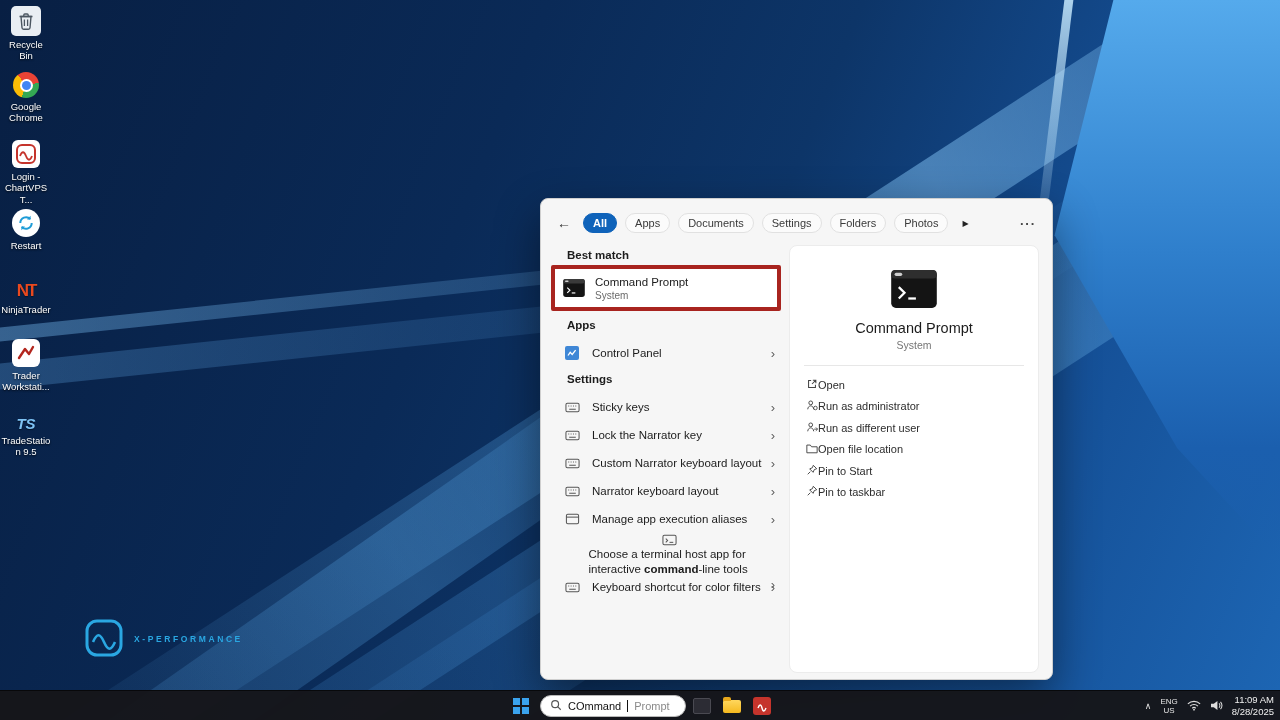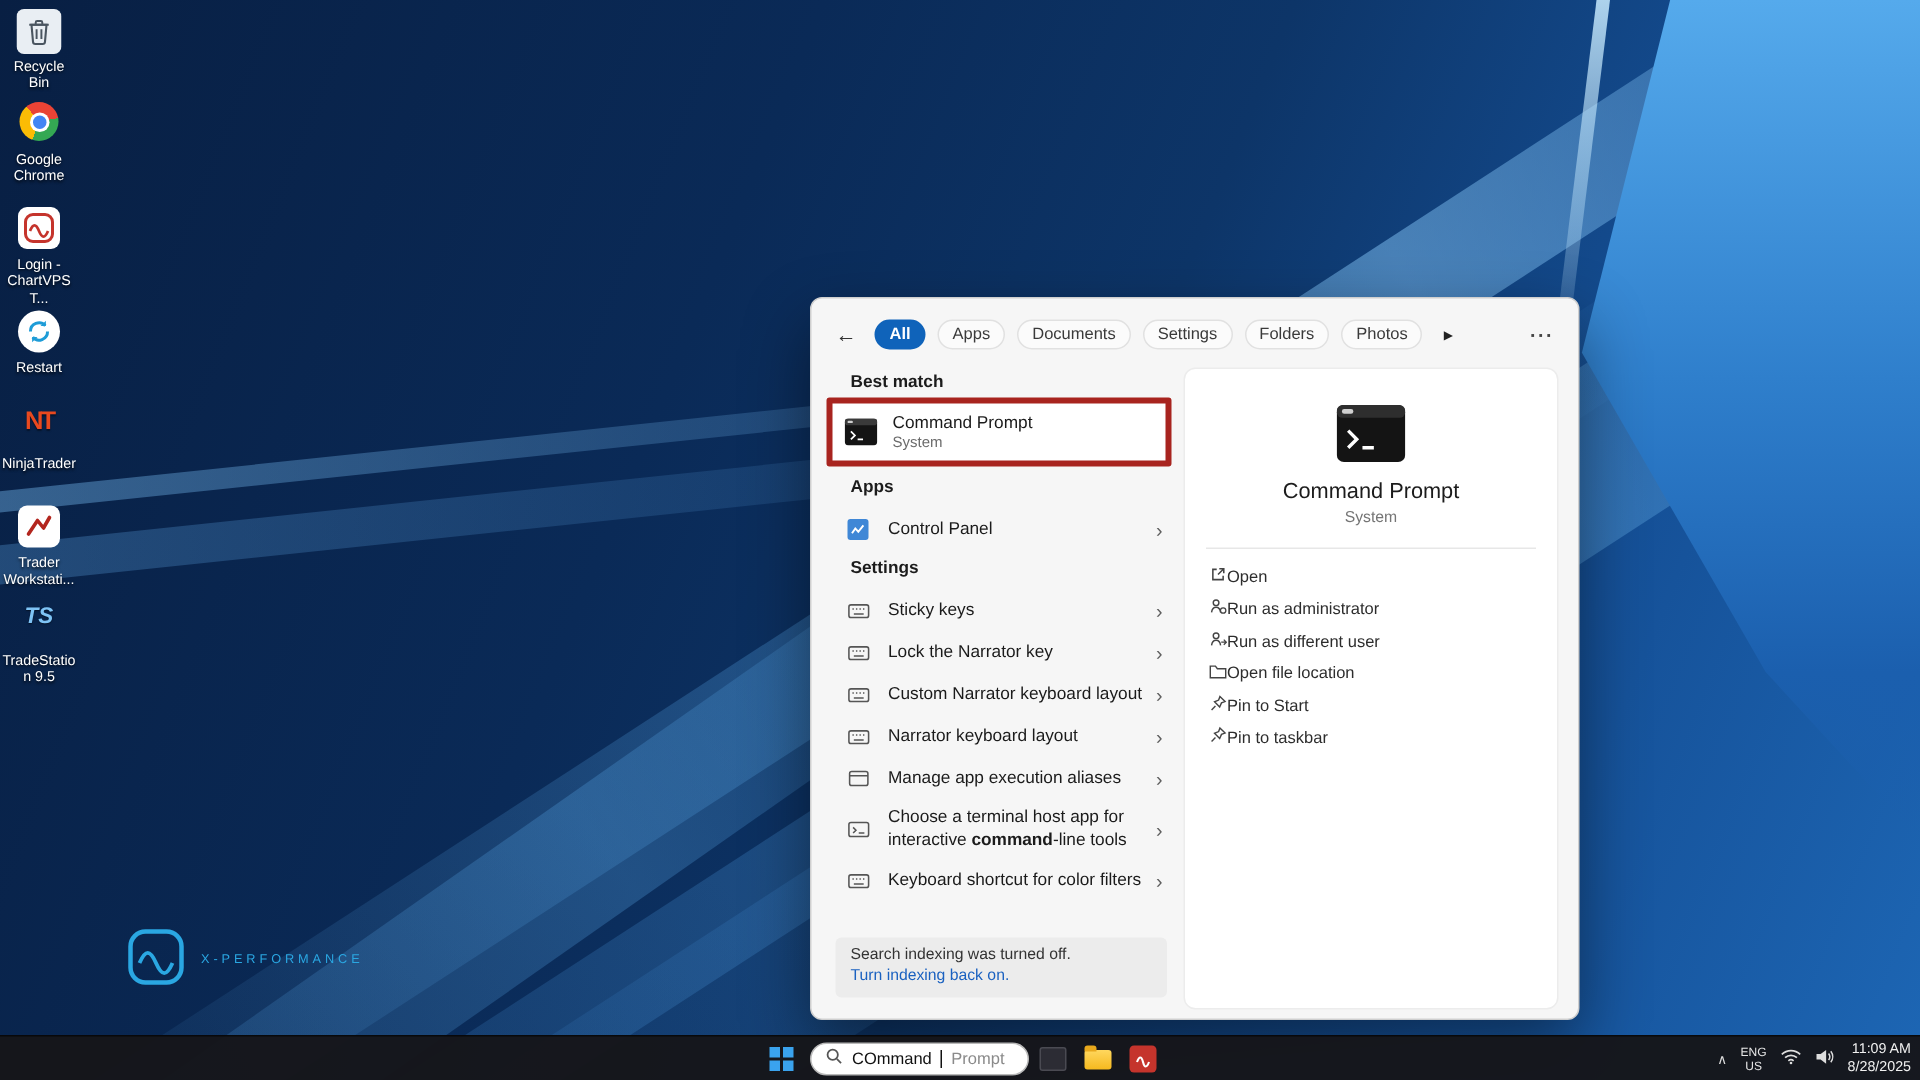--- a/index.html
+++ b/index.html
@@ -24,39 +24,39 @@
   .b7 { left:-300px; top:560px; width:1300px; height:84px; transform:rotate(-35deg);
     background:linear-gradient(90deg,transparent,rgba(90,170,235,.28) 55%,transparent); }
   .right-glow { position:absolute; right:0; top:0; width:245px; height:560px;
     background:linear-gradient(180deg,#55aaec 0%,#2f7fcc 45%,#1b5fae 80%,rgba(27,95,174,0)); 
     clip-path:polygon(32% 0,100% 0,100% 100%,58% 80%,8% 42%); }
   .right-edge { position:absolute; right:222px; top:0; width:9px; height:250px; transform:skewX(-7deg);
     background:linear-gradient(180deg,rgba(200,235,255,.85),rgba(200,235,255,0)); }
 
   
   .dicon { position:absolute; left:2px; width:48px; display:flex; flex-direction:column; align-items:center; gap:3px; z-index:2; }
-  .dicon .art { width:30px; height:30px; display:flex; align-items:flex-start; justify-content:center; }
+  .dicon .art { width:30px; height:30px; display:flex; align-items:flex-end; justify-content:center; }
   .dicon .cap { font-size:9.5px; color:#fff; text-align:center; line-height:1.2;
     text-shadow:0 1px 2px rgba(0,0,0,.85); word-wrap:break-word; max-width:52px; }
   .tile { width:28px; height:28px; border-radius:6px; background:#fff; display:flex; align-items:center; justify-content:center; }
   .chrome-ball { width:26px; height:26px; border-radius:50%;
     background:conic-gradient(from -40deg,#ea4335 0 120deg,#34a853 0 240deg,#fbbc05 0 360deg);
     display:flex; align-items:center; justify-content:center; }
   .chrome-ring { width:13px; height:13px; border-radius:50%; background:#fff; display:flex; align-items:center; justify-content:center; }
   .chrome-core { width:9px; height:9px; border-radius:50%; background:#4285f4; }
   .nt-text { font-weight:bold; font-size:17px; color:#e8491f; letter-spacing:-2px; text-shadow:0 1px 1px rgba(0,0,0,.4); }
   .ts-text { font-weight:bold; font-style:italic; font-size:15px; color:#7ec3f5; text-shadow:0 1px 1px rgba(0,0,0,.5); }
 
   
   .watermark { position:absolute; left:84px; top:618px; display:flex; align-items:center; gap:10px; z-index:2; }
   .wm-text { display:flex; flex-direction:column; }
   .wm-brandline { display:flex; align-items:flex-start; }
   .wm-brand { font-size:23px; font-weight:bold; color:#fff; letter-spacing:.5px; }
   .wm-tm { font-size:7px; color:#fff; margin-top:2px; margin-left:2px; }
-  .wm-tag { font-size:8.5px; color:#2aa7e2; letter-spacing:2.6px; font-weight:normal; text-align:right; margin-top:2px; }
+  .wm-tag { font-size:8.5px; color:#2aa7e2; letter-spacing:2.6px; font-weight:bold; text-align:right; margin-top:2px; }
 
   
   .search-panel { position:absolute; left:540px; top:198px; width:513px; height:482px; background:#f6f6f6;
     border:1px solid #cfcfcf; border-radius:8px; box-shadow:0 18px 45px rgba(0,0,0,.45); z-index:5; }
   .tabs-row { position:absolute; left:16px; top:12px; right:16px; height:24px; display:flex; align-items:center; gap:8px; }
   .back-arrow { font-size:14px; color:#333; width:18px; cursor:default; }
   .tab { font-size:11px; padding:3px 9px; border-radius:11px; color:#3a3a3a; background:#fbfbfb; border:1px solid #e1e1e1; white-space:nowrap; }
   .tab.active { background:#0f63ba; border-color:#0f63ba; color:#fff; font-weight:bold; }
   .tab-play { font-size:8px; color:#222; margin-left:6px; }
   .tab-more { margin-left:auto; color:#444; font-size:13px; font-weight:bold; letter-spacing:1px; }
@@ -66,21 +66,21 @@
 
   .bm-annotation { position:absolute; left:10px; top:66px; width:230px; height:46px;
     border:4px solid #a8241f; border-radius:2px; background:#fff; display:flex; align-items:center; padding-left:8px; gap:10px; }
   .bm-title { font-size:11.5px; color:#1b1b1b; }
   .bm-sub { font-size:10px; color:#6b6b6b; margin-top:2px; }
 
   .left-list { position:absolute; left:14px; width:226px; }
   .apps-list { top:140px; }
   .settings-list { top:194px; }
   .srow { display:flex; align-items:center; height:28px; padding:0 6px 0 9px; border-radius:4px; }
-  .srow.tall { height:40px; }
+  .srow.tall { height:40px;flex-direction:column; }
   .srow .glyph { width:16px; display:flex; justify-content:center; flex:none; }
   .srow .lbl { font-size:11.5px; color:#1b1b1b; margin-left:12px; line-height:1.3; }
   .srow.tall .lbl { width:174px; }
   .srow .chev { margin-left:auto; color:#5f5f5f; font-size:13px; }
   .bold { font-weight:bold; }
 
   .panel-footer { position:absolute; left:16px; top:426px; width:221px; height:40px; background:#ececec;
     border-radius:4px; padding:5px 10px; }
   .pf-msg { font-size:10.5px; color:#333; }
   .pf-link { font-size:10.5px; color:#1a61c0; margin-top:2px; cursor:pointer; }
@@ -332,24 +332,20 @@
             <svg width="15" height="14" viewBox="0 0 16 14">
               <rect x="1" y="3" width="14" height="9" rx="1.5" fill="none" stroke="#555" stroke-width="1.1"></rect>
               <path d="M3.5 6h1M6 6h1M8.5 6h1M11 6h1M4.5 9.5h7" stroke="#555" stroke-width="1.1"></path>
             </svg>
           </span>
         <span class="lbl">Keyboard shortcut for color filters</span>
         <span class="chev">›</span>
       </div>
     </div>
 
-    <div class="panel-footer">
-      <div class="pf-msg">Search indexing was turned off.</div>
-      <div class="pf-link">Turn indexing back on.</div>
-    </div>
 
     <div class="right-card">
       <svg class="rc-icon" viewBox="0 0 24 20">
         <rect width="24" height="20" rx="2.5" fill="#141414"></rect>
         <rect width="24" height="4.5" rx="2" fill="#2e2e2e"></rect>
         <rect x="1.8" y="1.4" width="4" height="1.7" rx=".8" fill="#cfcfcf"></rect>
         <path d="M4 9l3 3-3 3" stroke="#fff" stroke-width="1.2" fill="none"></path>
         <line x1="9" y1="15" x2="13" y2="15" stroke="#fff" stroke-width="1.2"></line>
       </svg>
       <div class="rc-title">Command Prompt</div>

